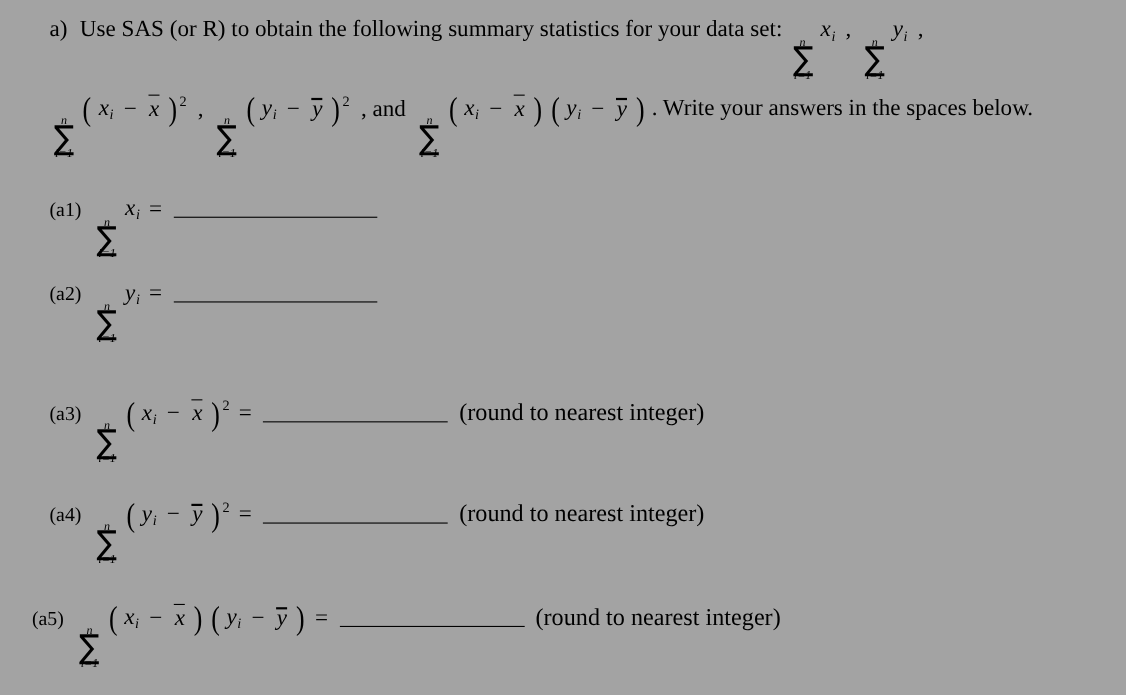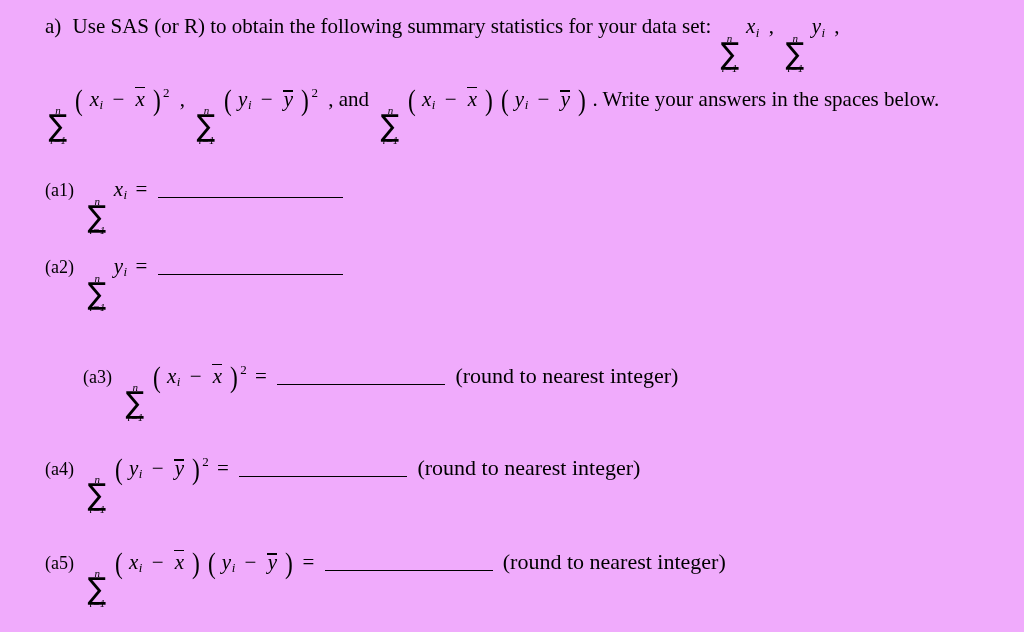--- a/index.html
+++ b/index.html
@@ -12,21 +12,21 @@
     height: 632px;
     position: relative;
     font-family: "Liberation Serif", "DejaVu Serif", serif;
     color: #000000;
     overflow: hidden;
   }
 
   .page {
     position: absolute;
     inset: 0;
-    background: #f0abfc;
+    background: #a3a3a3;
   }
 
   
   .mathrow {
     position: absolute;
     white-space: nowrap;
     font-size: 21px;
     line-height: 1;
   }
   .txt {
@@ -207,21 +207,21 @@
     <span class="sum">
       <span class="lim top">n</span>
       <span class="sig">∑</span>
       <span class="lim bot">i=1</span>
     </span>
     <span class="var">y</span><span class="sub">i</span>
     <span class="txt op">=</span>
     <span class="blank" style="width:185px;"></span>
   </div>
 
-  <div class="mathrow" style="left:45px; top:362px;margin-left:38px;">
+  <div class="mathrow" style="left:45px; top:362px;">
     <span class="label">(a3)</span>
     <span class="sum">
       <span class="lim top">n</span>
       <span class="sig">∑</span>
       <span class="lim bot">i=1</span>
     </span>
     <span class="tp">(</span>
     <span class="var">x</span><span class="sub">i</span>
     <span class="txt opmin">−</span>
     <span class="bar">x</span>
@@ -241,21 +241,21 @@
     <span class="tp">(</span>
     <span class="var">y</span><span class="sub">i</span>
     <span class="txt opmin">−</span>
     <span class="bar ybar">y</span>
     <span class="tp">)</span><span class="sup">2</span>
     <span class="txt op">=</span>
     <span class="blank" style="width:168px;"></span>
     <span class="note">(round to nearest integer)</span>
   </div>
 
-  <div class="mathrow" style="left:45px; top:548px;">
+  <div class="mathrow" style="left:29px; top:548px;">
     <span class="label">(a5)</span>
     <span class="sum">
       <span class="lim top">n</span>
       <span class="sig">∑</span>
       <span class="lim bot">i=1</span>
     </span>
     <span class="tp">(</span>
     <span class="var">x</span><span class="sub">i</span>
     <span class="txt opmin">−</span>
     <span class="bar">x</span>

